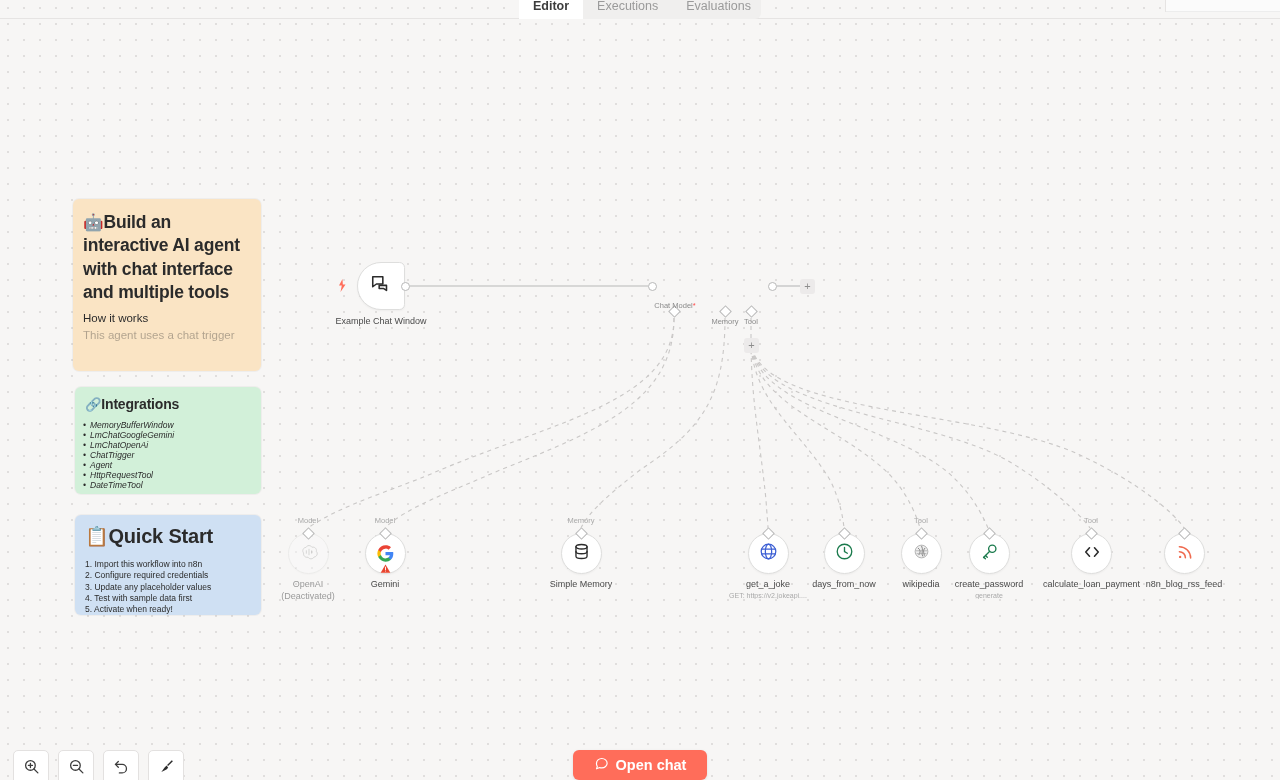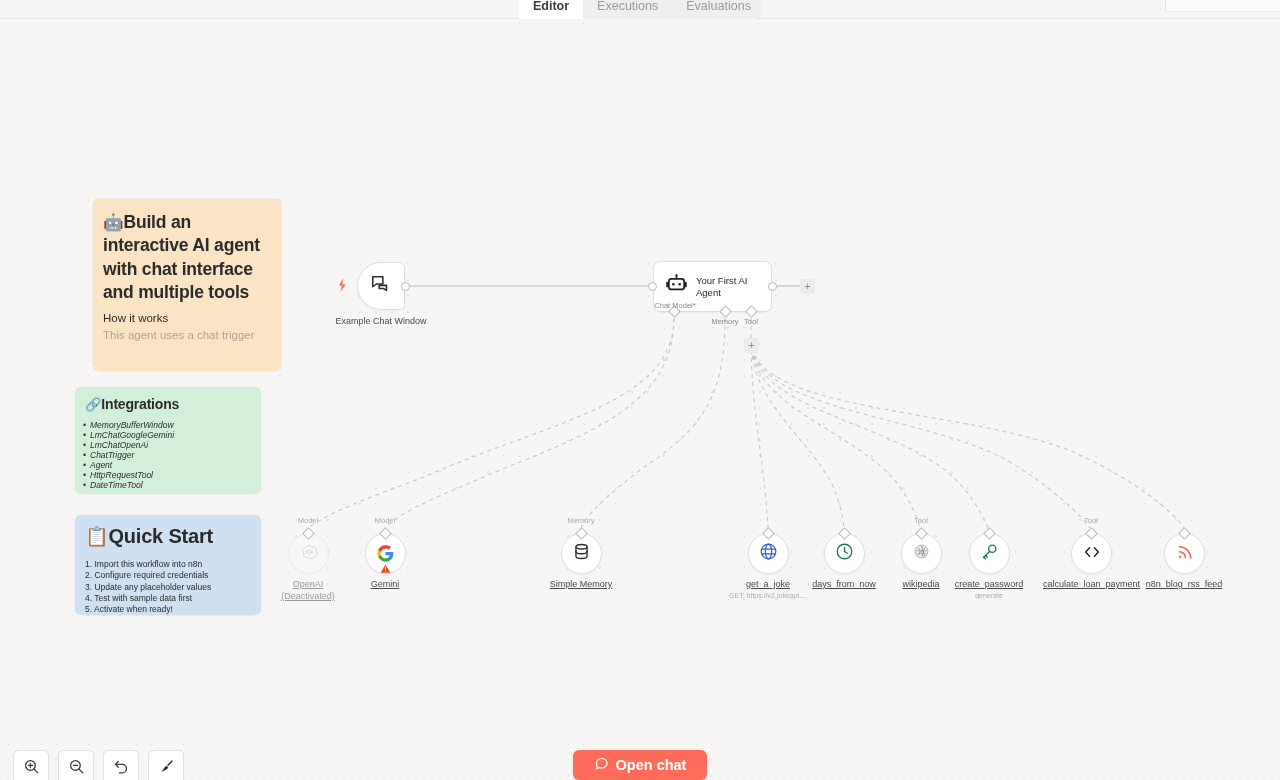--- a/index.html
+++ b/index.html
@@ -81,21 +81,20 @@
     font-size: 11.5px; font-weight: 400; color: #2b2b2b;
     margin-top: 8px; margin-bottom: 5px;
   }
   .sticky .s-faded {
     font-size: 11.5px; color: #2b2b2b; opacity: 0.35;
   }
 
   #note-orange {
     left: 73px; top: 199px; width: 188px; height: 172px;
     background: #fae4c4;
-    margin-left: 20px;
   }
   #note-orange .s-title { font-size: 17.5px; }
 
   #note-green {
     left: 75px; top: 387px; width: 186px; height: 107px;
     background: #d2f0d9;
     padding: 8px 10px;
   }
   #note-green .s-title { font-size: 14px; margin-bottom: 6px; }
   #note-green ul { list-style: none; font-style: italic; }
@@ -187,21 +186,21 @@
   .circle {
     position: absolute; width: 41px; height: 41px;
     border-radius: 50%;
     background: #ffffff; border: 1.3px solid #dededd;
     display: flex; align-items: center; justify-content: center;
     box-shadow: 0 1px 2px rgba(0,0,0,0.04);
   }
   .circle.deact { opacity: 0.45; background: #fafafa; }
   .sub-cap {
     position: absolute; font-size: 9px; color: #4a4a4a;
-    text-align: center; line-height: 1.3; width: 96px; text-decoration: underline;
+    text-align: center; line-height: 1.3; width: 96px;
   }
   .sub-cap.deact { color: #9a9a9a; }
   .sub-sub {
     position: absolute; font-size: 7px; color: #a9a9a9;
     text-align: center; width: 130px; white-space: nowrap;
     overflow: hidden; text-overflow: ellipsis;
   }
   .type-label {
     position: absolute; font-size: 7.5px; color: #a9a9a9;
     text-align: center; width: 60px;
@@ -304,34 +303,20 @@
     <span>
       <svg width="22" height="22" viewBox="0 0 24 24" fill="none" stroke="#2b2b2b" stroke-width="1.7" stroke-linecap="round" stroke-linejoin="round">
         <path d="M3 4 h11 v8 h-7 l-4 3 z"></path>
         <path d="M10 13.5 h8 v5.5 l-3 -2 h-5 z"></path>
       </svg>
     </span>
   </div>
   <div class="port" style="left:401px; top:282px;"></div>
   <div class="node-caption" id="cap-trigger">Example Chat Window</div>
 
-  <div class="agent-box">
-    <span>
-      <svg width="23" height="23" viewBox="0 0 24 24" fill="none" stroke="#1f1f1f" stroke-width="1.8" stroke-linecap="round" stroke-linejoin="round">
-        <path d="M12 3.2 v2.6" stroke-width="1.6"></path>
-        <circle cx="12" cy="2.6" r="1.2" fill="#1f1f1f" stroke="none"></circle>
-        <rect x="4" y="6.2" width="16" height="11" rx="2.6"></rect>
-        <circle cx="8.7" cy="11.8" r="1.35" fill="#1f1f1f" stroke="none"></circle>
-        <circle cx="15.3" cy="11.8" r="1.35" fill="#1f1f1f" stroke="none"></circle>
-        <path d="M2.2 10 v4"></path>
-          <path d="M21.8 10 v4"></path>
-      </svg>
-    </span>
-    <div class="agent-label">Your First AI Agent</div>
-  </div>
   <div class="port" style="left:648px; top:282px;"></div>
   <div class="port" style="left:768px; top:282px;"></div>
   <div class="plus-btn" style="left:800px; top:279px;">+</div>
 
   <div class="diamond" style="left:670px; top:307px;"></div>
   <div class="sub-label" style="left:630px; top:301px; width:90px;"><span>Chat Model</span><span class="req-star">*</span></div>
 
   <div class="diamond" style="left:721px; top:307px;"></div>
   <div class="sub-label" style="left:695px; top:317px; width:60px;">Memory</div>
 

